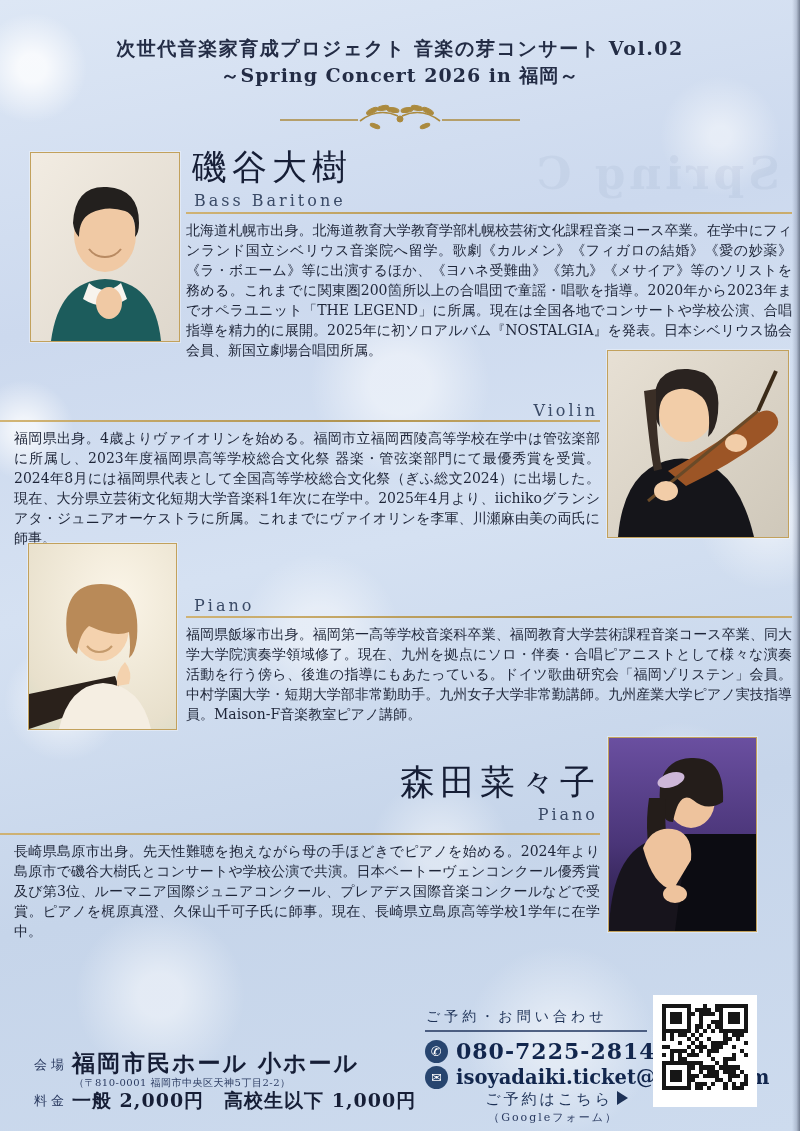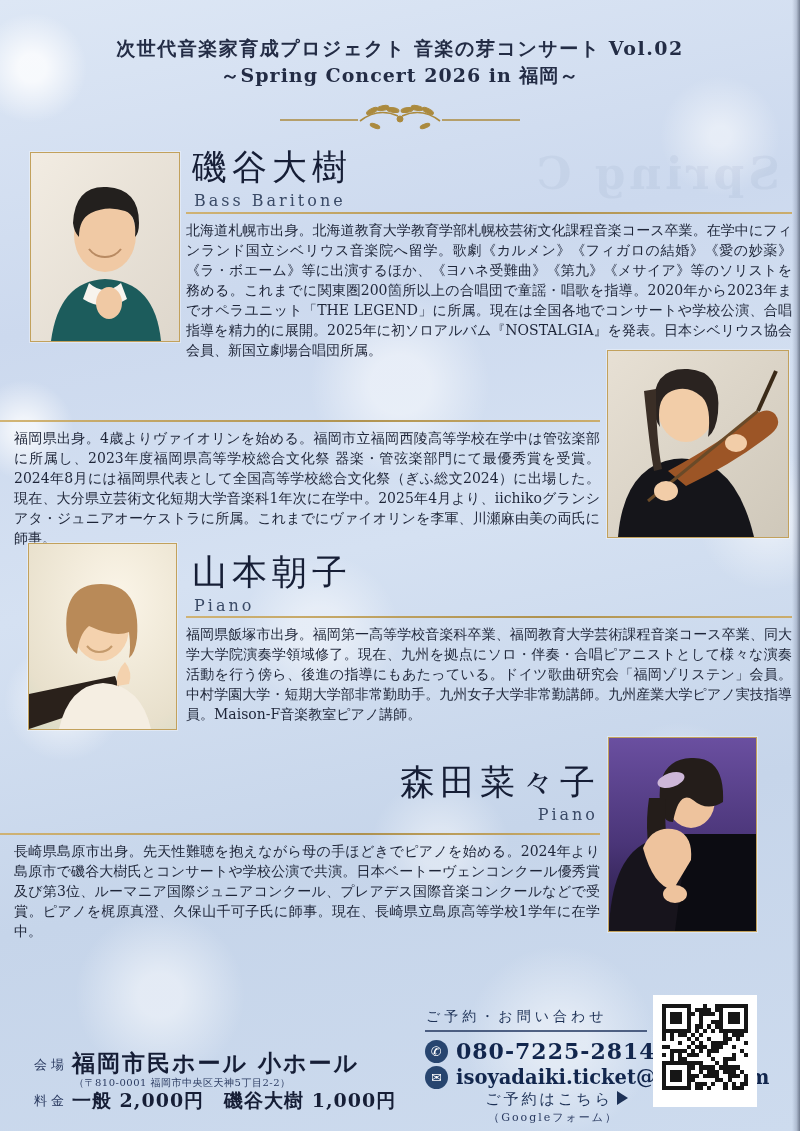--- a/index.html
+++ b/index.html
@@ -127,20 +127,21 @@
       <ellipse cx="78" cy="58" rx="28" ry="33" fill="#f2cda8"></ellipse>
       <path d="M46,56 q-2,-40 34,-38 q34,2 30,44 q-2,18 -10,24 q4,-30 -6,-40 q-16,-14 -34,-4 q-12,8 -8,34 q-6,-8 -6,-20Z" fill="#2a2320"></path>
       <path d="M36,40 q6,60 10,80 l8,-2 q-6,-30 -6,-80Z" fill="#3a2e26"></path>
       <path d="M60,120 q55,-30 85,-55 q14,-10 22,-2 q8,10 -4,20 q-35,28 -85,52 Z" fill="#9c5526"></path>
       <path d="M150,60 L40,150" stroke="#6a4a28" stroke-width="3"></path>
       <path d="M168,20 L150,60" stroke="#3a2a18" stroke-width="4"></path>
       <ellipse cx="58" cy="140" rx="12" ry="10" fill="#f2cda8"></ellipse>
       <ellipse cx="128" cy="92" rx="11" ry="9" fill="#f2cda8"></ellipse>
     </svg>
   </div>
+  <div class="abs prole r" style="right:202px;top:403px;width:380px;">Violin</div>
   <div class="abs goldline" style="left:0px;top:420px;width:600px;"></div>
   <div class="abs bio" style="left:14px;top:428px;width:586px;">福岡県出身。4歳よりヴァイオリンを始める。福岡市立福岡西陵高等学校在学中は管弦楽部に所属し、2023年度福岡県高等学校総合文化祭 器楽・管弦楽部門にて最優秀賞を受賞。2024年8月には福岡県代表として全国高等学校総合文化祭（ぎふ総文2024）に出場した。現在、大分県立芸術文化短期大学音楽科1年次に在学中。2025年4月より、iichikoグランシアタ・ジュニアオーケストラに所属。これまでにヴァイオリンを李軍、川瀬麻由美の両氏に師事。</div>
 
   <div class="abs photo" style="left:28px;top:543px;width:147px;height:185px;">
     <svg width="147" height="185" viewBox="0 0 147 185">
       <rect width="147" height="185" fill="#f2ead9"></rect>
       <rect width="147" height="185" fill="url(#p3g)"></rect>
       <defs>
           <radialGradient id="p3g" cx=".6" cy=".3" r="1">
         <stop offset="0" stop-color="#fbf5e8"></stop>
@@ -149,21 +150,20 @@
           </radialGradient>
         </defs>
       <path d="M0,150 l86,-18 l8,22 l-94,31 Z" fill="#2a211b"></path>
       <path d="M30,185 q10,-44 44,-46 q38,2 48,46 Z" fill="#f5eee2"></path>
       <ellipse cx="72" cy="84" rx="28" ry="33" fill="#f4d2ae"></ellipse>
       <path d="M38,92 q-6,-52 34,-52 q40,0 36,54 q-2,16 -8,20 q2,-10 0,-26 q-14,6 -40,-6 q-10,8 -12,28 q-8,-6 -10,-18Z" fill="#b98a58"></path>
       <path d="M96,118 q8,10 4,22 l-12,2 q-2,-14 8,-24Z" fill="#f4d2ae"></path>
       <path d="M58,102 q5,6 12,6 q8,0 13,-6" fill="none" stroke="#c49a6c" stroke-width="2"></path>
     </svg>
   </div>
-  <div class="abs pname" style="left:192px;top:555px;">山本朝子</div>
   <div class="abs prole" style="left:194px;top:598px;">Piano</div>
   <div class="abs goldline" style="left:186px;top:616px;width:606px;"></div>
   <div class="abs bio" style="left:186px;top:624px;width:606px;">福岡県飯塚市出身。福岡第一高等学校音楽科卒業、福岡教育大学芸術課程音楽コース卒業、同大学大学院演奏学領域修了。現在、九州を拠点にソロ・伴奏・合唱ピアニストとして様々な演奏活動を行う傍ら、後進の指導にもあたっている。ドイツ歌曲研究会「福岡ゾリステン」会員。中村学園大学・短期大学部非常勤助手。九州女子大学非常勤講師。九州産業大学ピアノ実技指導員。Maison-F音楽教室ピアノ講師。</div>
 
   <div class="abs photo" style="left:608px;top:737px;width:147px;height:193px;">
     <svg width="147" height="193" viewBox="0 0 147 193">
       <rect width="147" height="193" fill="#4a3578"></rect>
       <rect width="147" height="193" fill="url(#p4g)"></rect>
       <defs>
           <linearGradient id="p4g" x1="0" y1="0" x2="0" y2="1">
@@ -186,21 +186,21 @@
   <div class="abs prole r" style="right:202px;top:807px;width:380px;">Piano</div>
   <div class="abs goldline" style="left:0px;top:833px;width:600px;"></div>
   <div class="abs bio" style="left:14px;top:841px;width:586px;">長崎県島原市出身。先天性難聴を抱えながら母の手ほどきでピアノを始める。2024年より島原市で磯谷大樹氏とコンサートや学校公演で共演。日本ベートーヴェンコンクール優秀賞及び第3位、ルーマニア国際ジュニアコンクール、プレアデス国際音楽コンクールなどで受賞。ピアノを梶原真澄、久保山千可子氏に師事。現在、長崎県立島原高等学校1学年に在学中。</div>
 
 
   <div class="abs vlabel" style="left:34px;top:1056px;">会場</div>
   <div class="abs vname" style="left:72px;top:1048px;">福岡市民ホール 小ホール</div>
   <div class="abs vaddr" style="left:74px;top:1076px;">（〒810-0001 福岡市中央区天神5丁目2-2）</div>
 
   <div class="abs vlabel" style="left:34px;top:1092px;">料金</div>
-  <div class="abs fee" style="left:72px;top:1088px;">一般 2,000円　磯谷大樹 1,000円</div>
+  <div class="abs fee" style="left:72px;top:1088px;">一般 2,000円　高校生以下 1,000円</div>
 
   <div class="abs c-head" style="left:426px;top:1008px;">ご予約・お問い合わせ</div>
   <div class="abs c-line" style="left:425px;top:1030px;width:222px;"></div>
 
   <div class="abs c-row" style="left:425px;top:1038px;">
     <span class="c-ico">✆</span>
     <span class="c-phone">080-7225-2814</span>
   </div>
   <div class="abs c-row" style="left:425px;top:1066px;">
     <span class="c-ico">✉</span>

